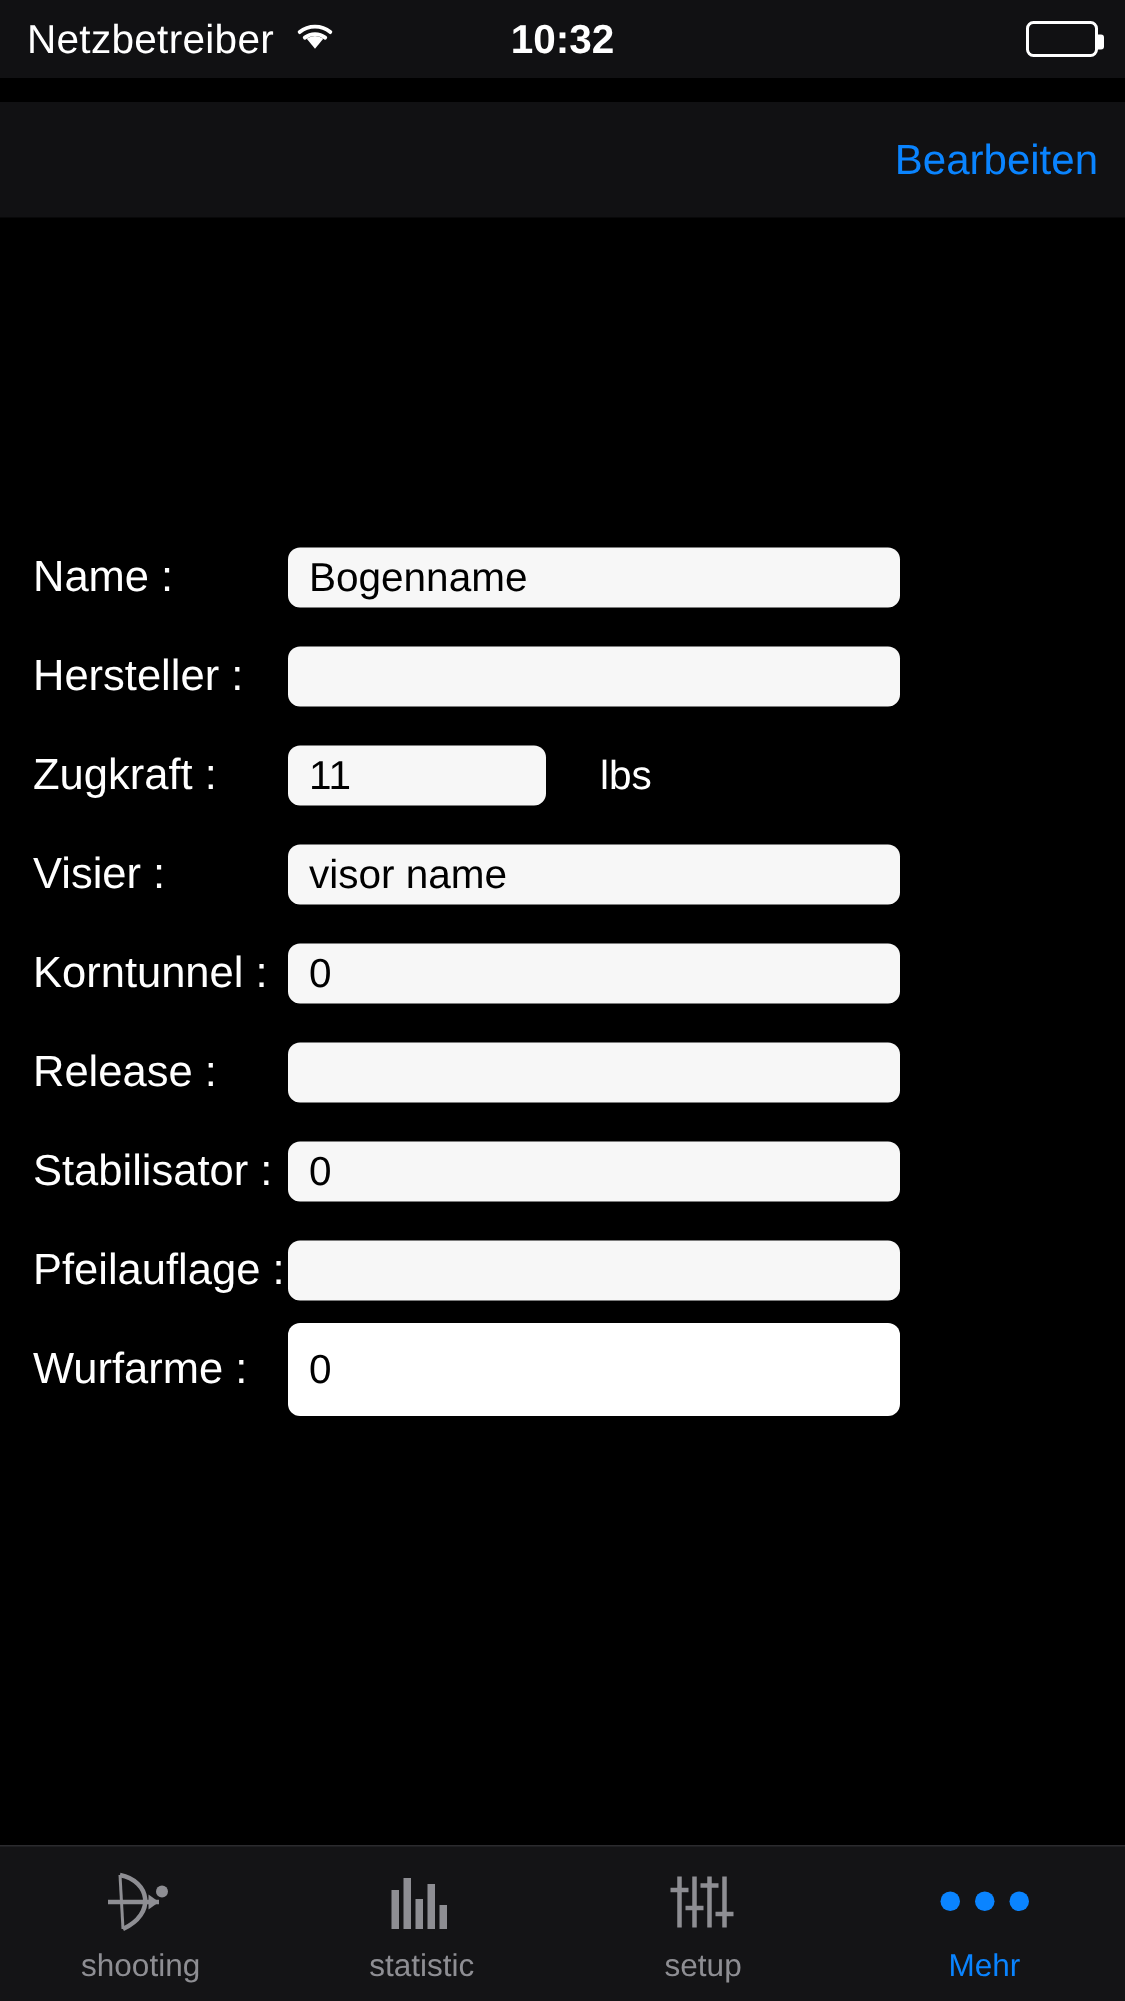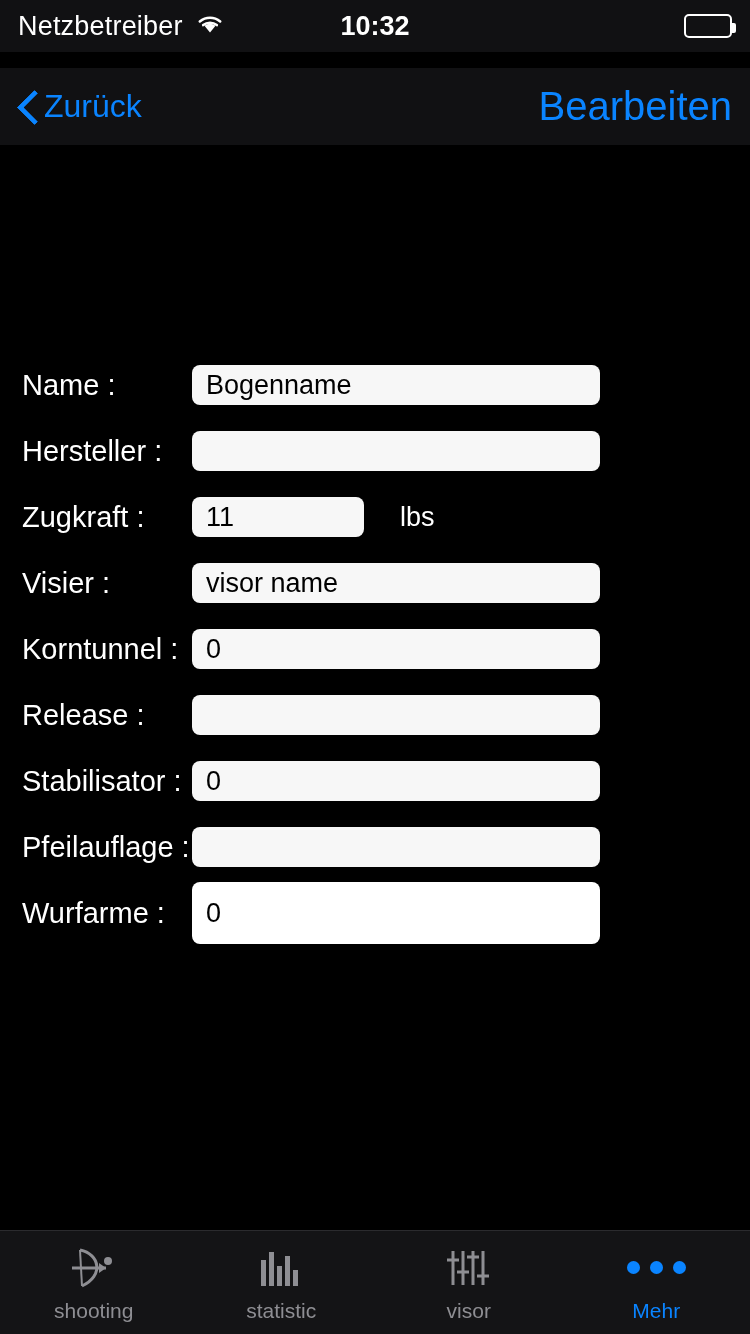--- a/index.html
+++ b/index.html
@@ -108,21 +108,21 @@
     width: 20px;
     height: 20px;
     border-left: 5px solid #0a84ff;
     border-bottom: 5px solid #0a84ff;
     transform: rotate(45deg);
     border-radius: 1px;
   }
   .nav-edit {
     margin-left: auto;
     color: #0a84ff;
-    font-size: 40px;
+    font-size: 28px;
     cursor: pointer;
   }
 
   
   .content {
     flex: 1 1 auto;
     position: relative;
     background: #000;
     overflow: hidden;
   }
@@ -215,24 +215,20 @@
     </div>
     <div class="status-time">10:32</div>
     <div class="status-right">
       <span class="battery">
         <span class="battery-fill" style="width:100%"></span>
       </span>
     </div>
   </div>
 
   <div class="nav-bar">
-    <div class="nav-back">
-      <span class="chevron"></span>
-      <span>Zurück</span>
-    </div>
     <div class="nav-edit">Bearbeiten</div>
   </div>
 
   <div class="content">
     <div class="form">
 
       <div class="form-row">
         <div class="form-label">Name :</div>
         <div class="field">Bogenname</div>
       </div>
@@ -319,21 +315,21 @@
             <line x1="22" y1="5" x2="22" y2="39"></line>
             <line x1="32" y1="5" x2="32" y2="39"></line>
             <line x1="42" y1="5" x2="42" y2="39"></line>
             <line x1="6" y1="14" x2="18" y2="14"></line>
             <line x1="16" y1="26" x2="28" y2="26"></line>
             <line x1="26" y1="11" x2="38" y2="11"></line>
             <line x1="36" y1="30" x2="48" y2="30"></line>
           </g>
         </svg>
       </span>
-      <span>visor</span>
+      <span>setup</span>
     </div>
 
     <div class="tab active">
       <span class="tab-icon">
         <span class="dots">
             <i></i>
             <i></i>
             <i></i>
           </span>
       </span>

